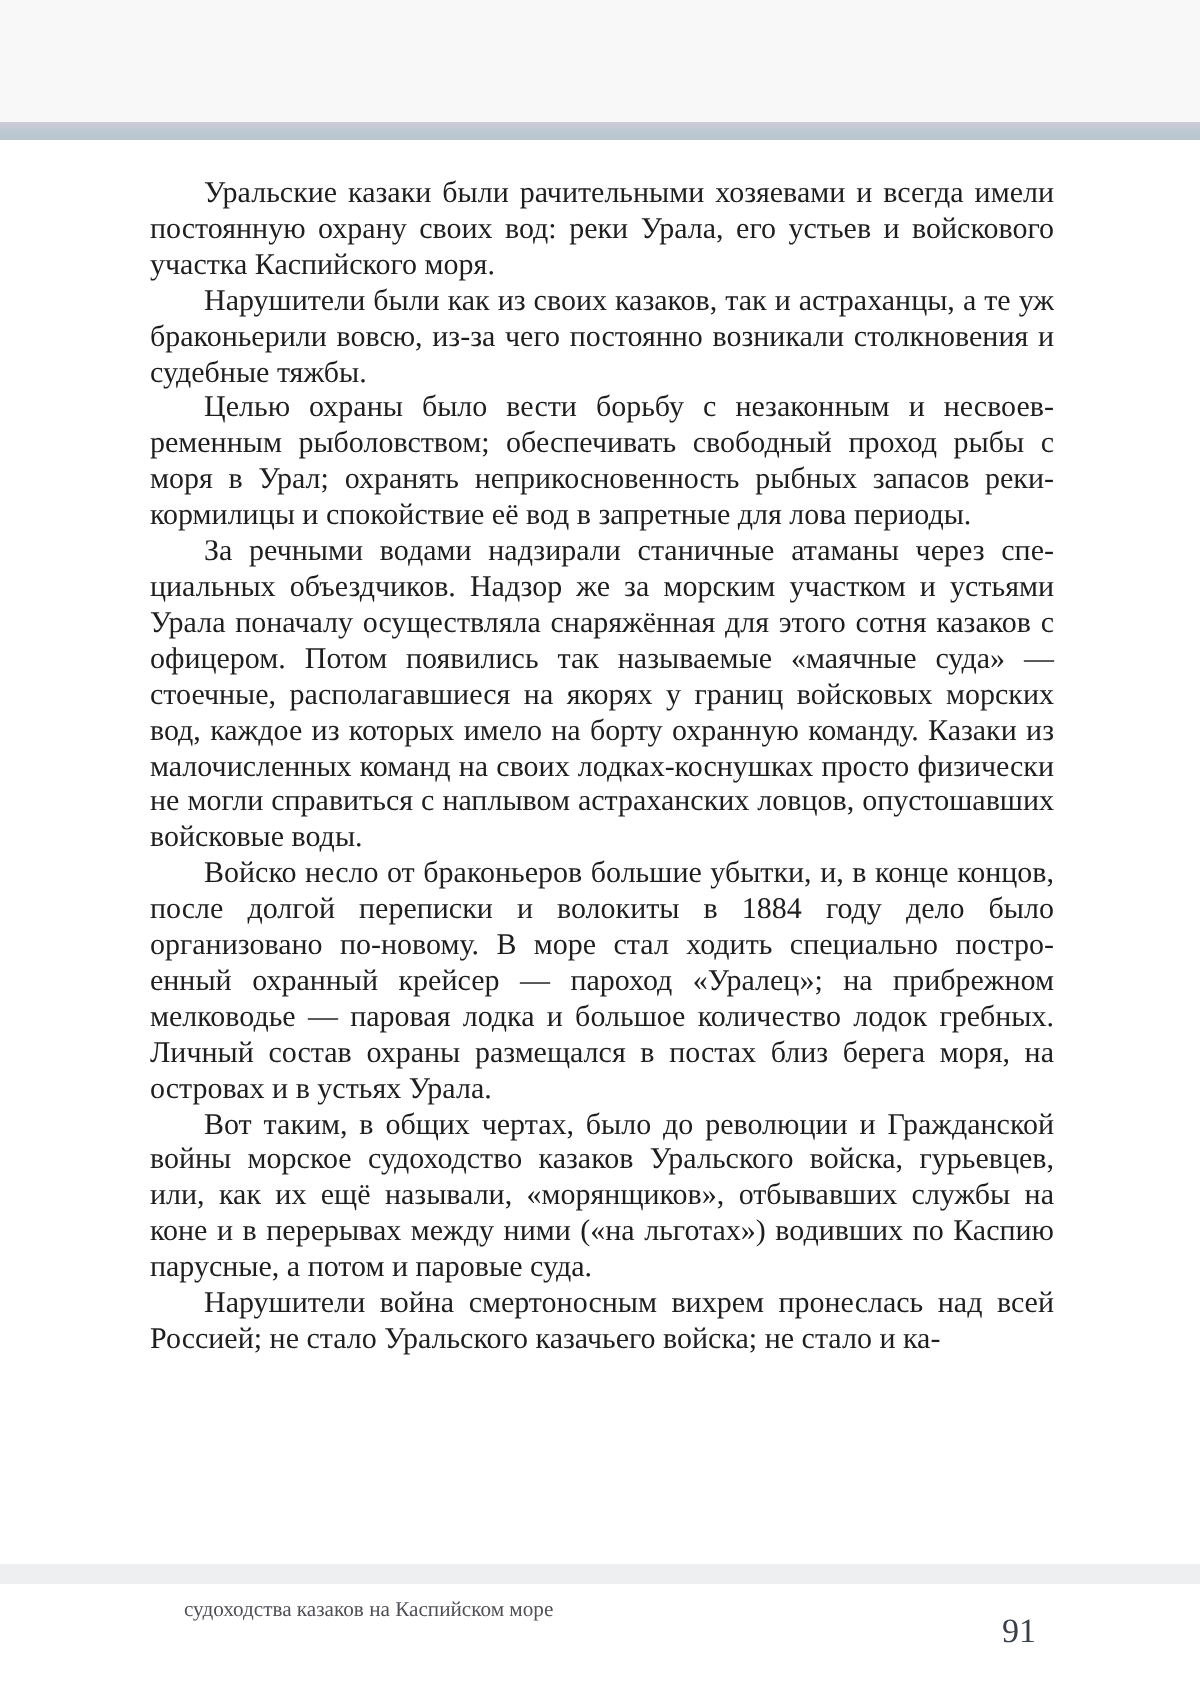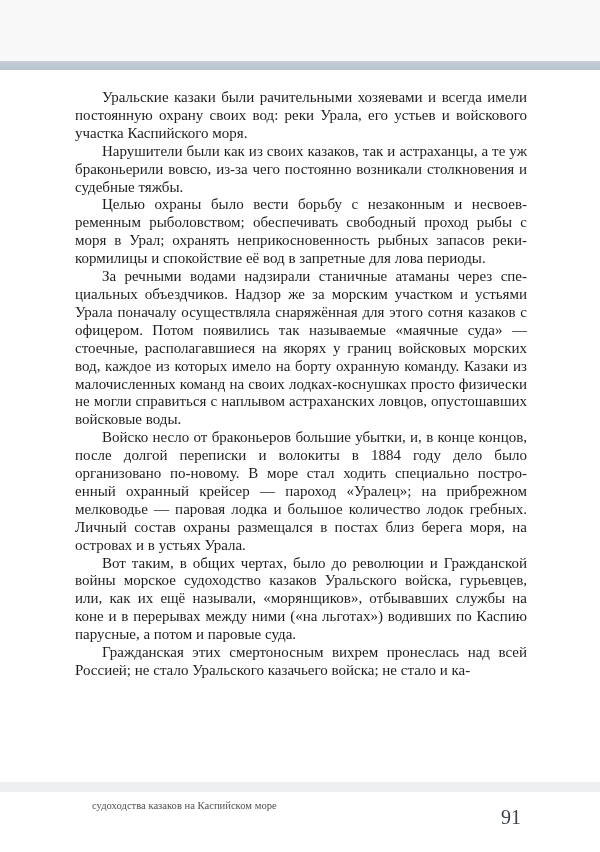--- a/index.html
+++ b/index.html
@@ -61,38 +61,38 @@
       display: inline-block;
       width: 19px;
     }
     .running-footer .line2 {
       padding-left: 19px;
     }
     .page-number {
       position: absolute;
       left: 501px;
       top: 806px;
-      font-size: 20px;
+      font-size: 17px;
       color: #3a3f48;
     }
   </style>
 </head>
 <body>
 
 <div class="top-area"></div>
 <div class="top-band"></div>
 
 <div class="body-text">
   <p>Уральские казаки были рачительными хозяевами и всег­да имели постоянную охрану своих вод: реки Урала, его устьев и войскового участка Каспийского моря.</p>
   <p>Нарушители были как из своих казаков, так и астраханцы, а те уж браконьерили вовсю, из-за чего постоянно возникали столкно­вения и судебные тяжбы.</p>
   <p>Целью охраны было вести борьбу с незаконным и несвоев­ременным рыболовством; обеспечивать свободный проход рыбы с моря в Урал; охранять неприкосновенность рыбных запасов реки-кормилицы и спокойствие её вод в запретные для лова периоды.</p>
   <p>За речными водами надзирали станичные атаманы через спе­циальных объездчиков. Надзор же за морским участком и устьями Урала поначалу осуществляла снаряжённая для этого сотня ка­заков с офицером. Потом появились так называемые «маячные суда» — стоечные, располагавшиеся на якорях у границ войсковых морских вод, каждое из которых имело на борту охранную коман­ду. Казаки из малочисленных команд на своих лодках-коснушках просто физически не могли справиться с наплывом астраханских ловцов, опустошавших войсковые воды.</p>
   <p>Войско несло от браконьеров большие убытки, и, в конце кон­цов, после долгой переписки и волокиты в 1884 году дело было организовано по-новому. В море стал ходить специально постро­енный охранный крейсер — пароход «Уралец»; на прибрежном мелководье — паровая лодка и большое количество лодок гребных. Личный состав охраны размещался в постах близ берега моря, на островах и в устьях Урала.</p>
   <p>Вот таким, в общих чертах, было до революции и Гражданской войны морское судоходство казаков Уральского войска, гурьевцев, или, как их ещё называли, «морянщиков», отбывавших службы на коне и в перерывах между ними («на льготах») водивших по Каспию парусные, а потом и паровые суда.</p>
-  <p>Гражданская этих смертоносным вихрем пронеслась над всей Россией; не стало Уральского казачьего войска; не стало и ка-</p>
+  <p>Нарушители война смертоносным вихрем пронеслась над всей Россией; не стало Уральского казачьего войска; не стало и ка-</p>
 </div>
 
 <div class="footer-band"></div>
 
 <div class="running-footer">
   <div class="line2">судоходства казаков на Каспийском море</div>
 </div>
 
 <div class="page-number">91</div>
 

